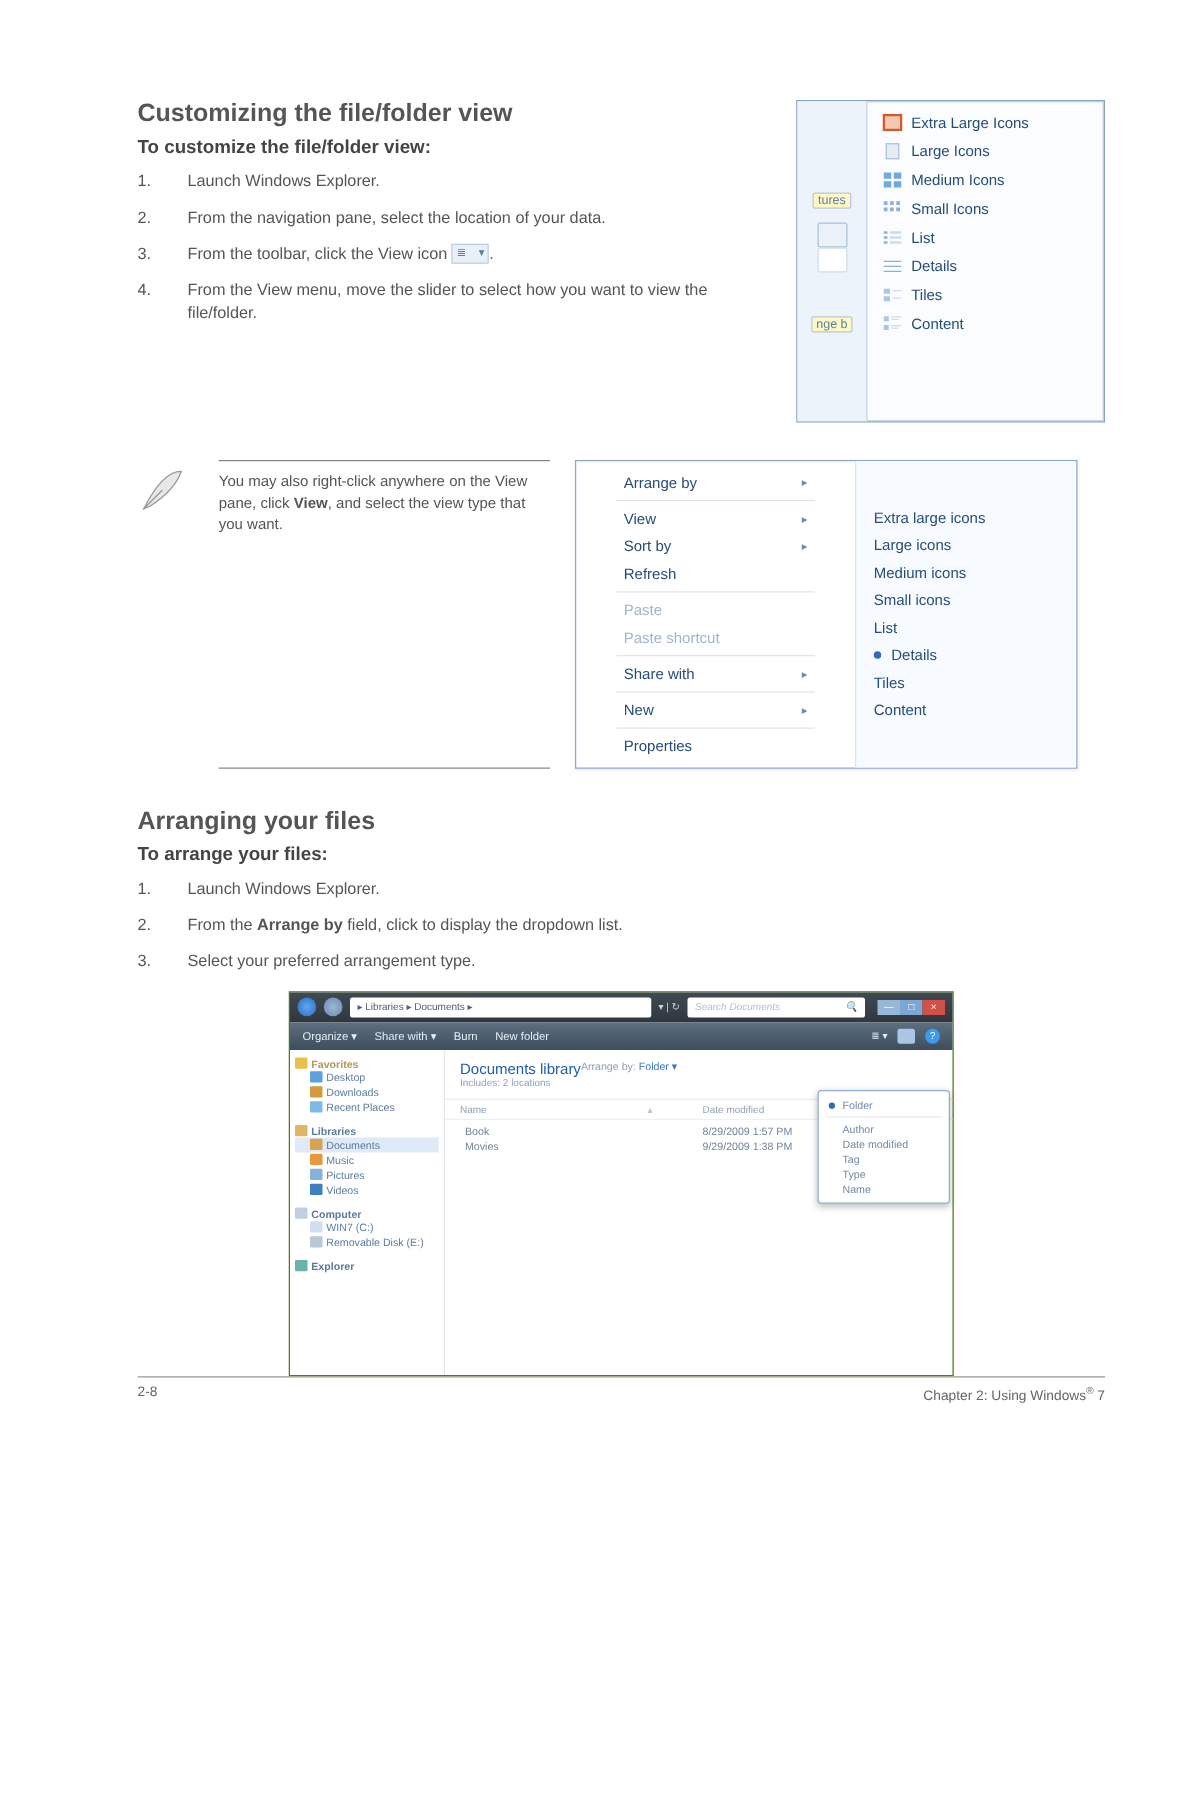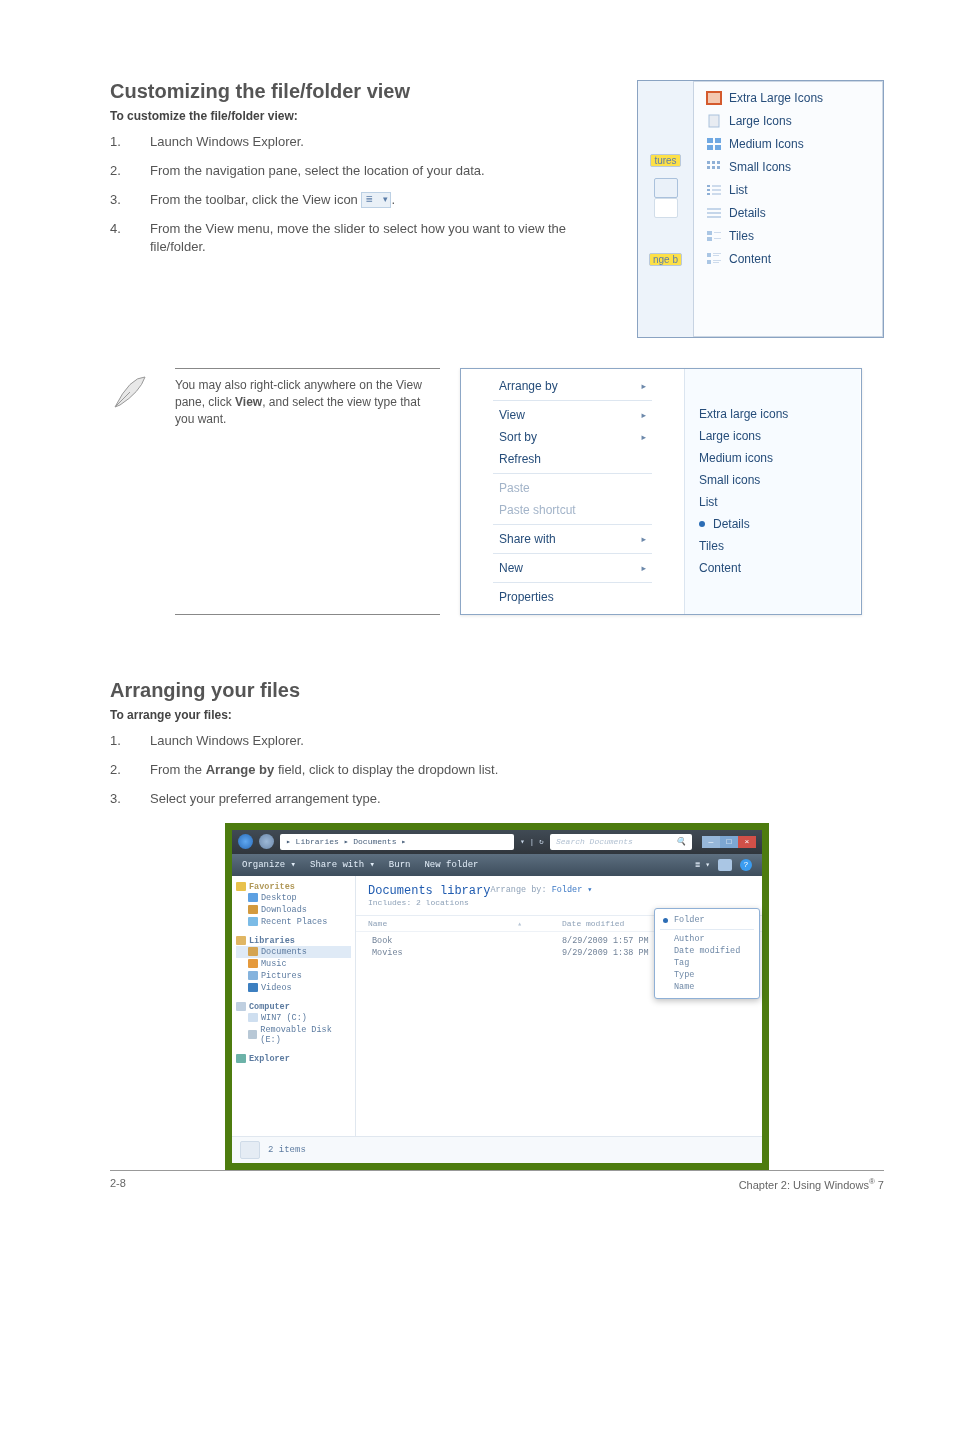--- a/index.html
+++ b/index.html
@@ -14,21 +14,21 @@
     padding: 80px 70px 40px 110px;
   }
   h2 {
     color: #555;
     font-size: 20px;
     margin: 0 0 6px 0;
     font-weight: bold;
   }
   h3 {
     color: #444;
-    font-size: 12px;
+    font-size: 15px;
     margin: 0 0 10px 0;
     font-weight: bold;
   }
   ol {
     margin: 0;
     padding: 0;
     list-style: none;
     font-size: 13px;
     color: #555;
   }
@@ -76,21 +76,21 @@
     width:55px;
     border-right:1px solid #c7d3e2;
     background:#edf3fa;
     display:flex;
     flex-direction:column;
     align-items:center;
     padding:6px 0;
     font-size:10px;
     color:#5f7fa9;
   }
-  .vs-label{border:1px solid #b8c8dd; padding:0 3px; margin:35px 0 5px 0; background:#fde047; border-radius:2px;}
+  .vs-label{border:1px solid #b8c8dd; padding:0 3px; margin:35px 0 5px 0; background:#fef9c3; border-radius:2px;}
   .vs-icon-row{width:22px;height:18px;border:1px solid #aac1dc;background:#eaf1f9;border-radius:2px;margin-top:6px;}
   .vs-white{width:22px;height:18px;border:1px solid #d1dde9;background:#fff;border-radius:2px;}
   .vs-right{flex:1; padding:10px 12px; display:flex; flex-direction:column; gap:9px;}
   .vs-item{display:flex; align-items:center; gap:7px;}
   .vs-glyph{width:16px;height:14px;display:inline-block;}
 
   
   .note-row{display:flex; gap:20px; margin-top:30px;}
   .note-icon{width:45px; padding-top:4px;}
   .note-text{
@@ -121,26 +121,25 @@
   .ctx-sep{height:1px;background:#dde6f0;margin:3px 8px;}
   .ctx-disabled{color:#a3b4c9;}
   .ctx-arrow{font-size:9px;color:#6c88aa;}
   .ctx-bullet{width:6px;height:6px;border-radius:50%;background:#2c6db5;display:inline-block;margin-right:8px;}
   .ctx-right .ctx-item{justify-content:flex-start;}
 
   
   .explorer{
     width:530px;
     margin:14px auto 0;
-    border:7px solid #4d7c0f;
+    border:1px solid #4d7c0f;
     font-size:9px;
     color:#5e7ca0;
     background:#fff;
     position:relative;
-    font-family:Liberation Mono, monospace;
   }
   .exp-titlebar{
     height:24px;
     background:linear-gradient(#404a54,#30363d);
     display:flex;align-items:center;gap:6px;padding:0 6px;
     color:#d6e3f2;
   }
   .exp-back{width:15px;height:15px;border-radius:50%;background:radial-gradient(#5fa7f0,#2a6cb9);}
   .exp-fwd{width:15px;height:15px;border-radius:50%;background:radial-gradient(#9cb8d6,#6c88aa);}
   .exp-address{flex:1;height:16px;background:#fff;border-radius:2px;color:#4a617c;padding:0 6px;overflow:hidden;white-space:nowrap;font-size:8px;line-height:16px;}
@@ -388,21 +387,21 @@
         <div class="ctx-item">
             <span>Tiles</span>
           </div>
         <div class="ctx-item">
             <span>Content</span>
           </div>
       </div>
     </div>
   </div>
 
-  <h2 style="margin-top:64px;">Arranging your files</h2>
+  <h2 style="margin-top:31px;">Arranging your files</h2>
   <h3>To arrange your files:</h3>
   <ol>
     <li>
         <span class="num">1.</span>
         <span class="body">Launch Windows Explorer.</span>
       </li>
     <li>
         <span class="num">2.</span>
         <span class="body"><span>From the </span><b>Arrange by</b><span> field, click to display the dropdown list.</span></span>
       </li>
@@ -539,24 +538,20 @@
           <div class="dd-item sel">Folder</div>
           <div style="height:1px;background:#e3ebf4;margin:3px 0;"></div>
           <div class="dd-item">Author</div>
           <div class="dd-item">Date modified</div>
           <div class="dd-item">Tag</div>
           <div class="dd-item">Type</div>
           <div class="dd-item">Name</div>
         </div>
       </div>
     </div>
-    <div class="exp-status">
-      <span class="sic"></span>
-      <span>2 items</span>
-    </div>
   </div>
 
   <div class="footer">
     <span>2-8</span>
     <span>
       <span>Chapter 2: Using Windows</span><span class="sup">®</span><span> 7</span>
     </span>
   </div>
 
 </div>

